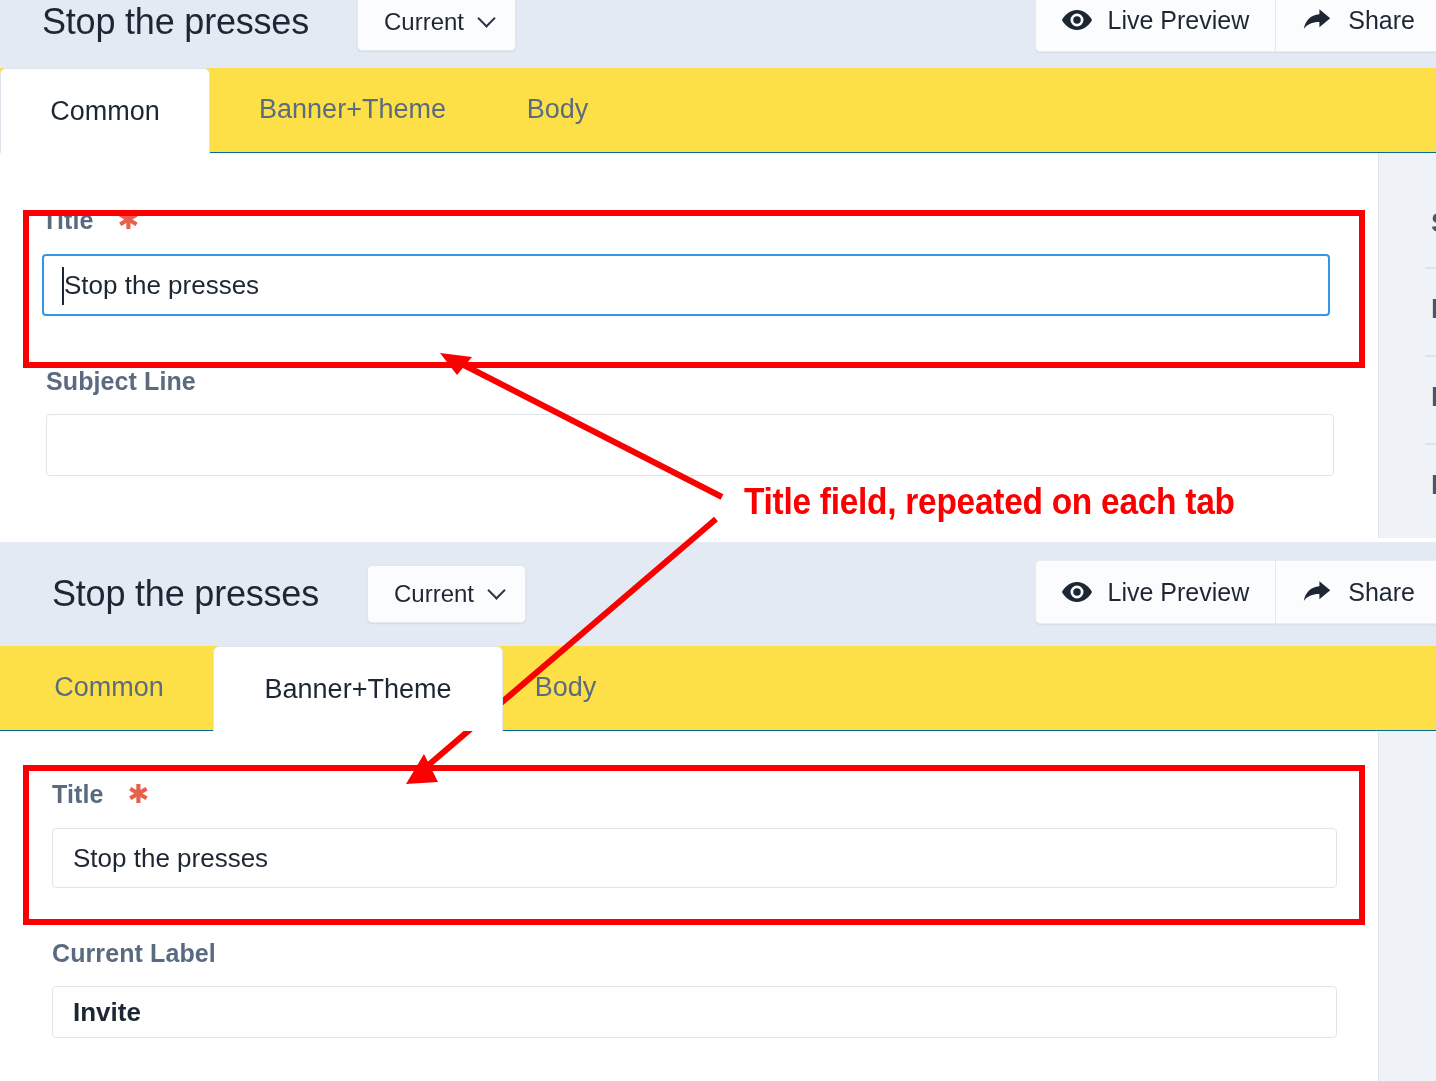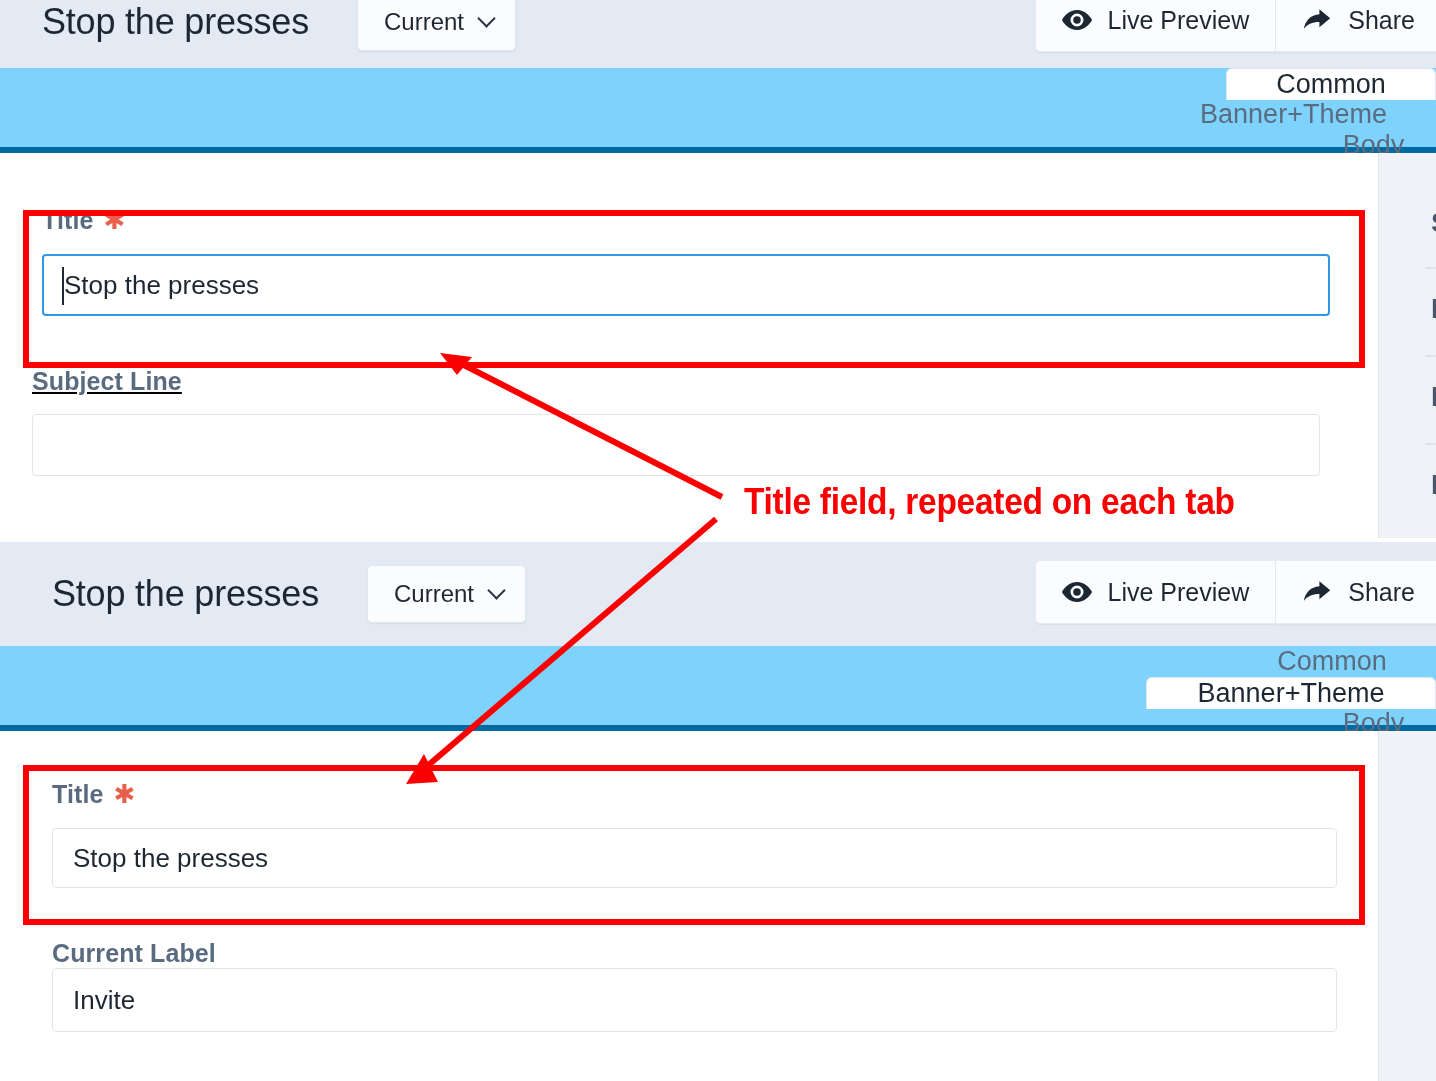--- a/index.html
+++ b/index.html
@@ -68,26 +68,25 @@
     align-self: flex-start;
   }
   .hbtn.first { border-radius: 5px 0 0 5px; }
   .hbtn.last { border-left: none; border-radius: 0; margin-right: -6px; }
 
   .ico { flex: none; display: block; }
 
   
   .tabstrip {
     position: relative;
-    background: #7dd3fc;
-    border-bottom: 6px solid #0369a1;
+    background: #fde047;
+    border-bottom: 1px solid #0369a1;
     height: 85px;
     display: flex; align-items: flex-end;
     padding-left: 0;
-    flex-direction: column;
   }
   .tab {
     font-size: 27px;
     color: #5b6b80;
     padding: 0 0 0 0;
     height: 85px;
     display: flex; align-items: center; justify-content: center;
     white-space: nowrap;
     position: relative;
   }
@@ -122,21 +121,21 @@
   }
   .side-div {
     position: absolute; left: 46px; right: -40px; height: 2px; background: #dde3ea;
   }
 
   .field { position: absolute; }
   .flabel {
     font-size: 25px; font-weight: 700; color: #5a6b80;
     letter-spacing: 0.1px;
     white-space: nowrap;
-    display: flex; align-items: baseline; gap: 10px;
+    display: flex; align-items: baseline; gap: 24px;
   }
   .req { color: #e8604c; font-size: 26px; font-weight: 400; }
   .finput {
     display: block; width: 100%;
     border: 1px solid #e1e5ea; border-radius: 4px;
     background: #ffffff;
     font-family: "Liberation Sans", sans-serif;
     font-size: 26px; color: #1d2733;
     padding: 0 20px;
     outline: none;
@@ -214,21 +213,21 @@
           <div class="flabel">
             <span>Title</span>
             <span class="req">✱</span>
           </div>
           <div style="position:relative; margin-top:18px;">
             <input class="finput focused" style="height: 62px; line-height: 62px;" value="Stop the presses">
             <span class="caret" style="left:20px; top:13px; height:38px;"></span>
           </div>
         </div>
 
-        <div class="field" style="left:32px; top:214px; width:1288px;text-decoration:underline;">
+        <div class="field" style="left:46px; top:214px; width:1288px;">
           <div class="flabel">
             <span>Subject Line</span>
           </div>
           <input class="finput" style="height: 62px; line-height: 62px; margin-top: 18px;" value="">
         </div>
       </div>
 
       <div class="side-col">
         <div class="side-item" style="top:54px;">S</div>
         <div class="side-div" style="top:114px;"></div>
@@ -290,21 +289,21 @@
             <span>Title</span>
             <span class="req">✱</span>
           </div>
           <input class="finput" style="height: 60px; line-height: 60px; margin-top: 18px;" value="Stop the presses">
         </div>
 
         <div class="field" style="left:47px; top:208px; width:1285px;">
           <div class="flabel">
             <span>Current Label</span>
           </div>
-          <input class="finput" style="height: 64px; line-height: 60px; " value="Invite">
+          <input class="finput" style="height: 52px; line-height: 60px; margin-top: 18px; font-weight: bold;" value="Invite">
         </div>
       </div>
 
       <div class="side-col">
         
         
         
         
         
         

